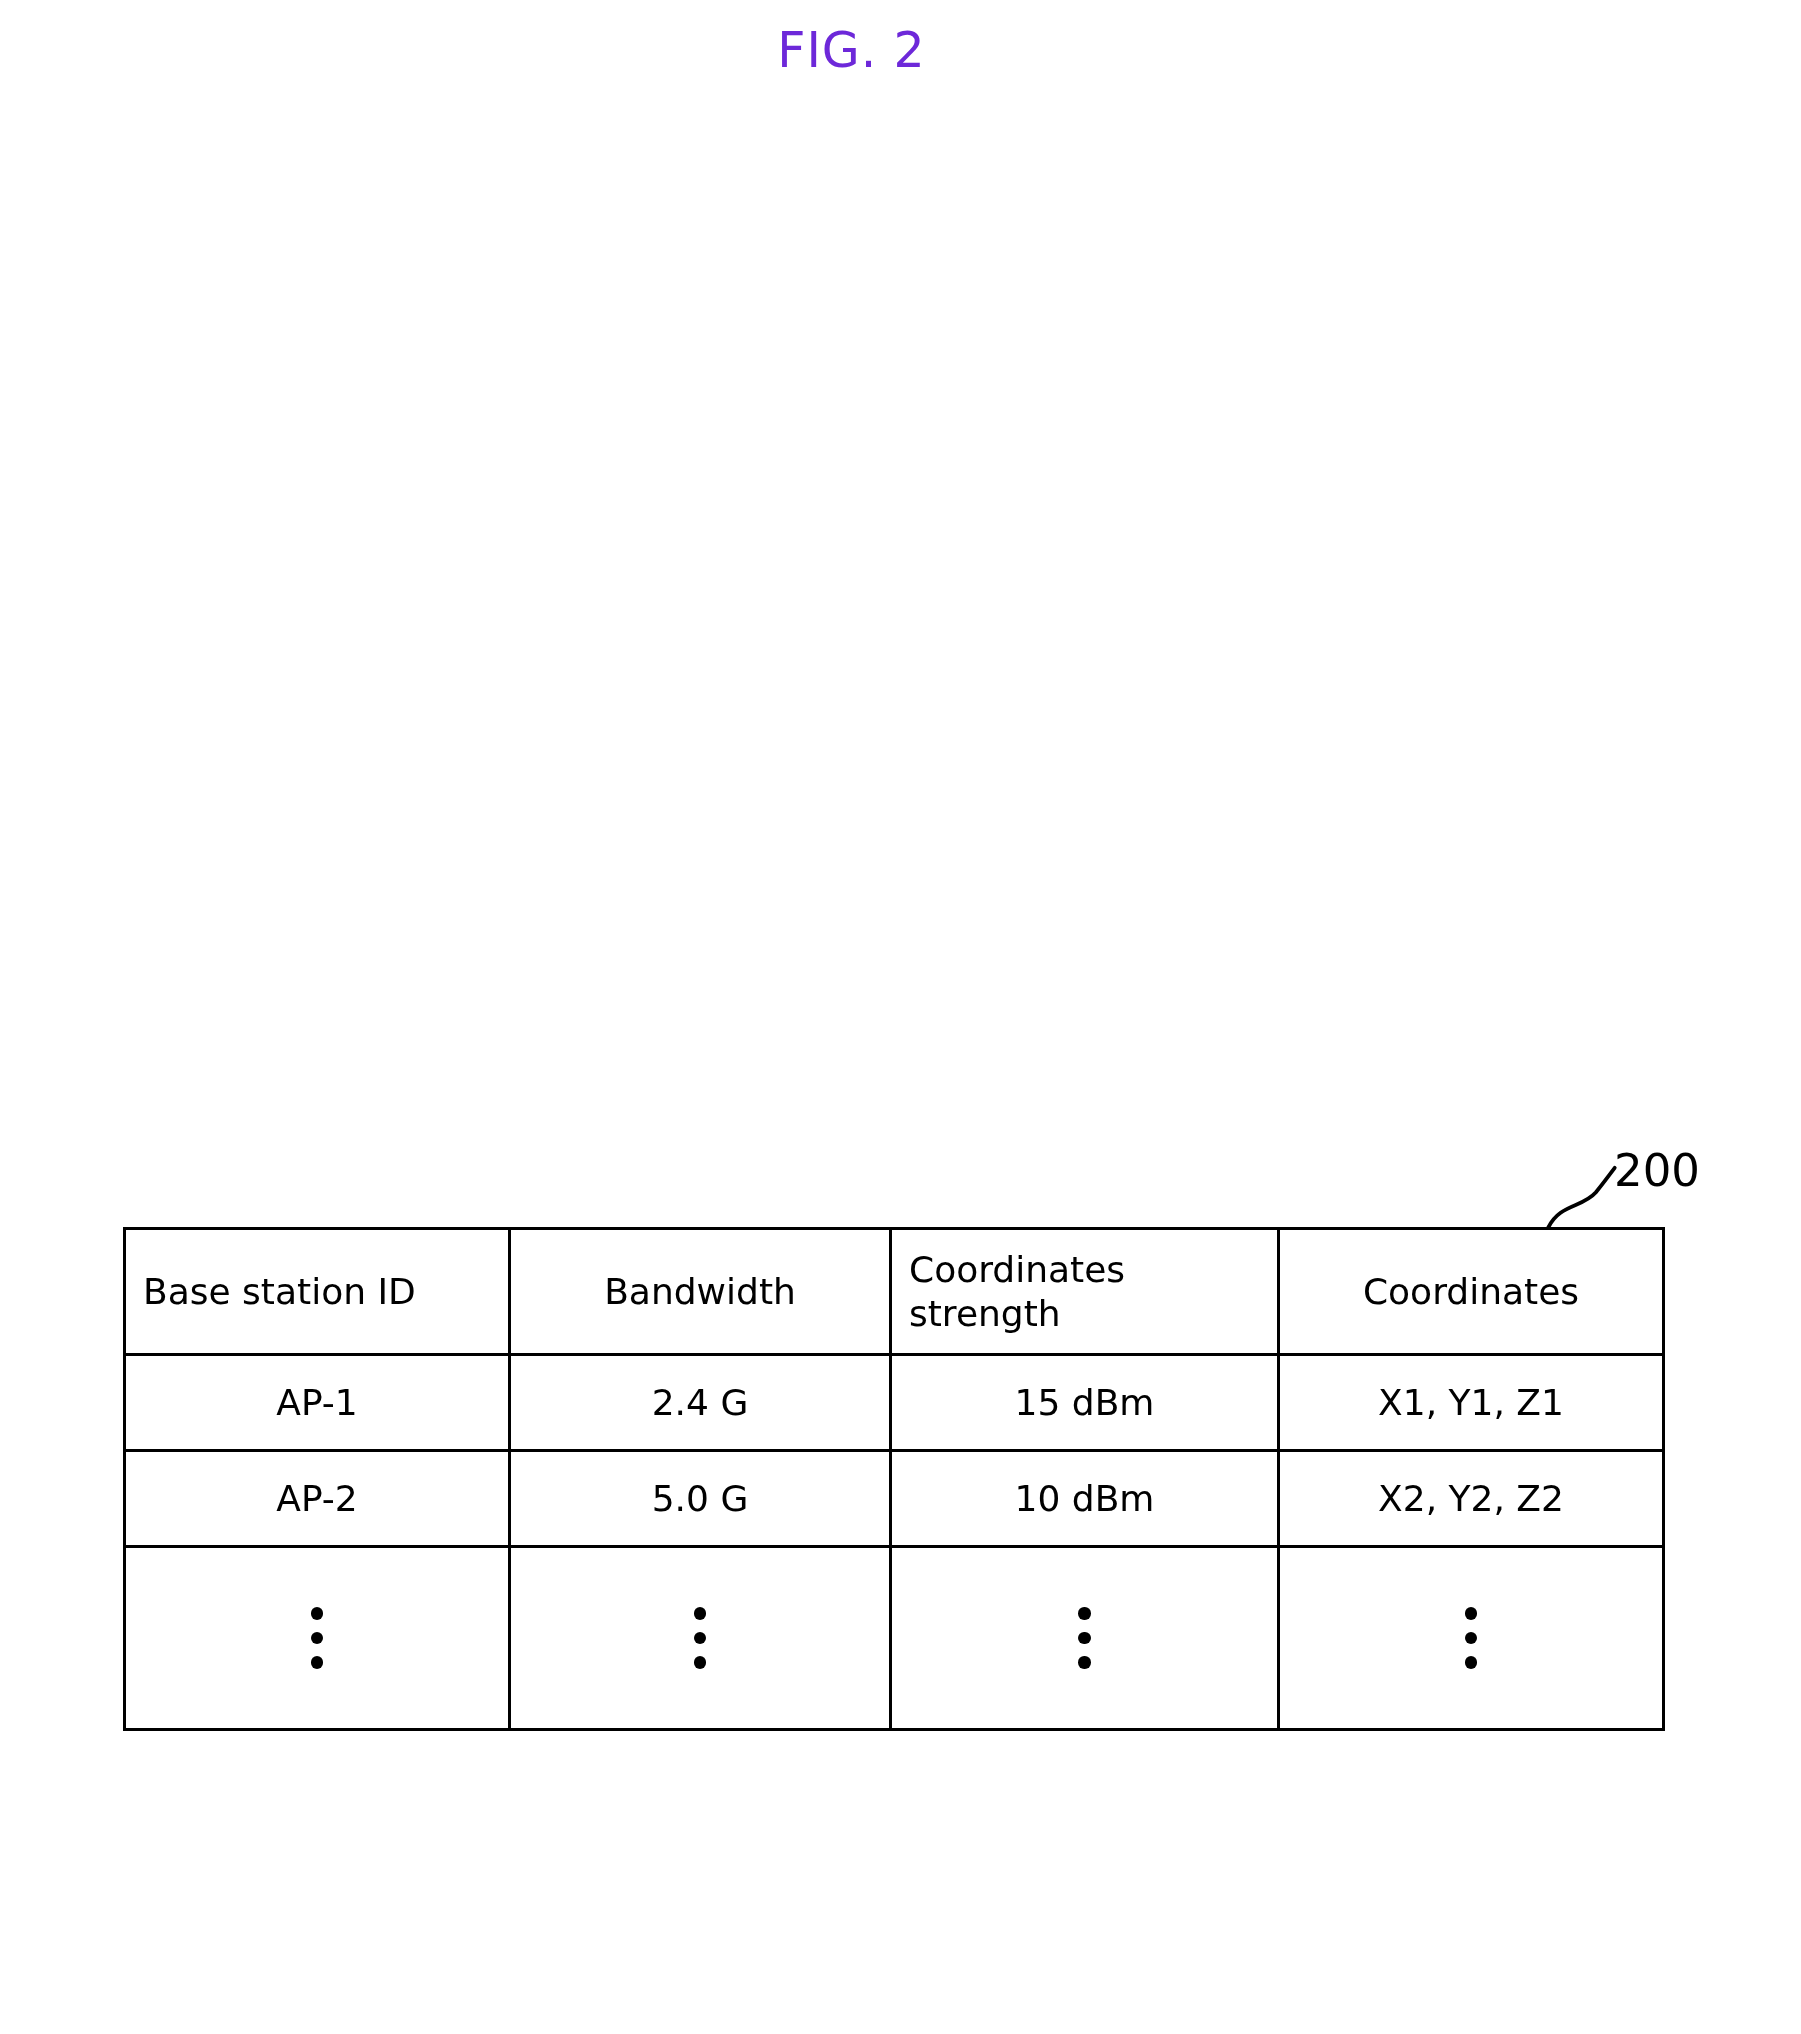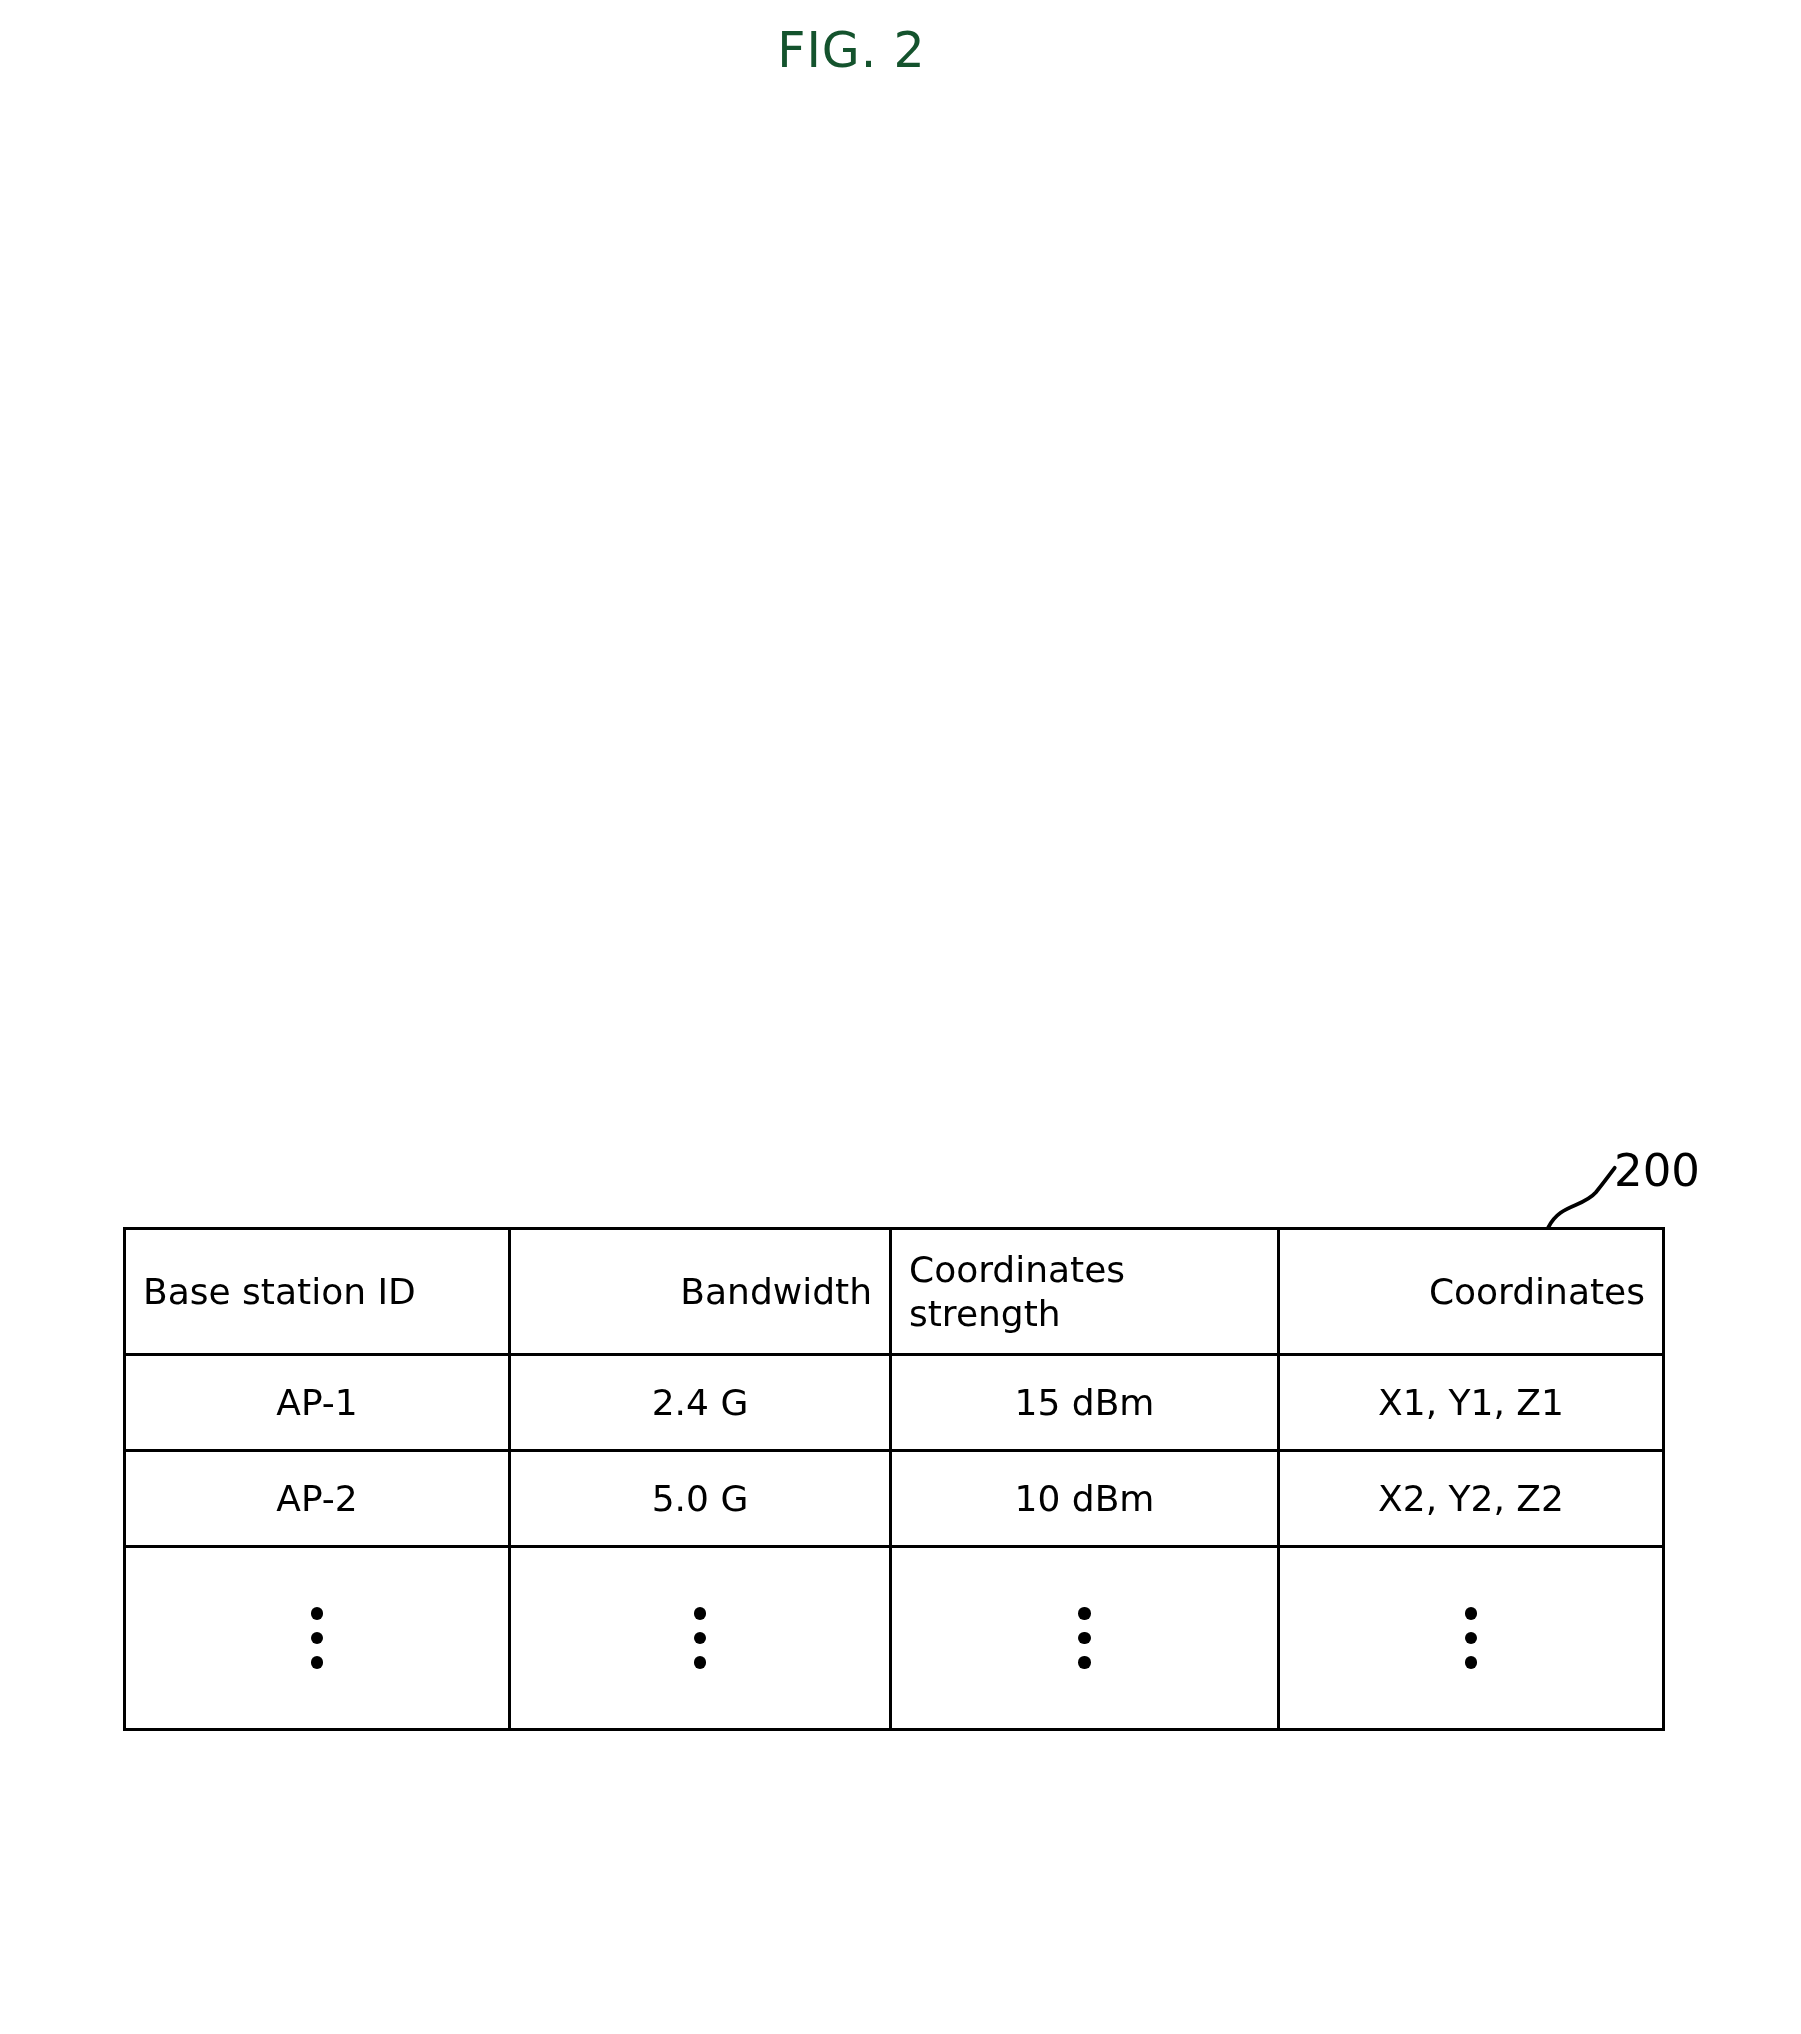--- a/index.html
+++ b/index.html
@@ -19,21 +19,21 @@
   
   #figure-title {
     position: absolute;
     top: 21px;
     left: 0;
     width: 1703px;
     text-align: center;
     font-size: 49px;
     line-height: 59px;
     letter-spacing: 0.9px;
-    color: #14532d;
+    color: #6d28d9;
     white-space: nowrap;
   }
 
   
   #ref-200-group {
     position: absolute;
     left: 1533px;
     top: 1145px;
     width: 246px;
     height: 104px;
@@ -84,21 +84,21 @@
   #data-table thead th {
     height: 123px;
     vertical-align: middle;
     line-height: 44px;
   }
   .th-inner {
     display: block;
     padding: 0 17px;
   }
   .th-left  { text-align: left; }
-  .th-center{ text-align: right; }
+  .th-center{ text-align: center; }
 
   
   #data-table tbody td {
     height: 93px;
     text-align: center;
     vertical-align: middle;
   }
 
   
   #data-table tbody tr.ellipsis-row td {

